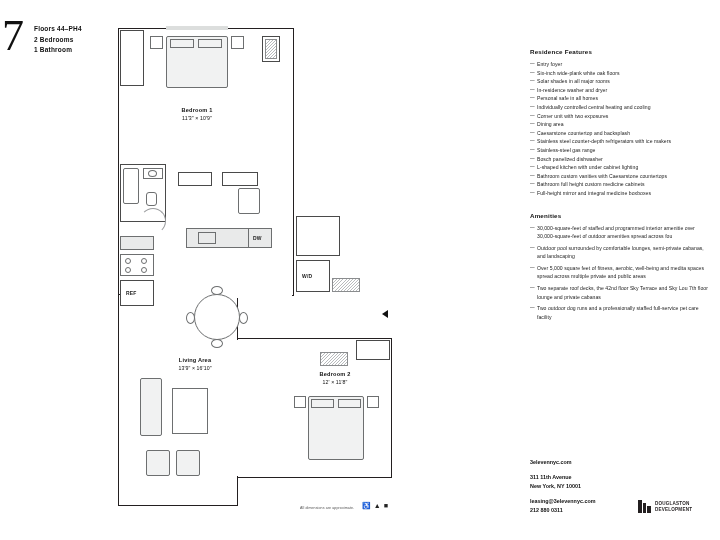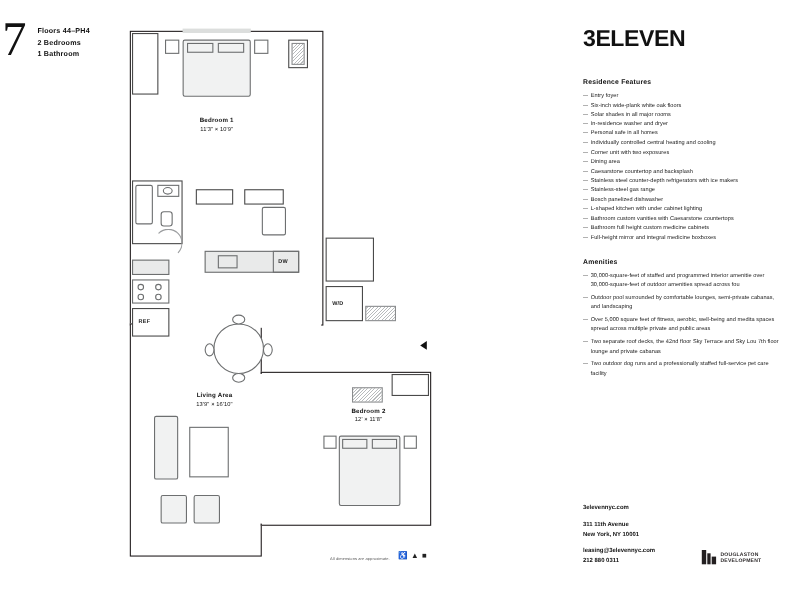--- a/index.html
+++ b/index.html
@@ -366,23 +366,20 @@
 
     <div class="plan-footnote" style="left:190px; top:484px;">All dimensions are approximate.</div>
     <div class="icon-row" style="left:252px; top:480px;">
       <span>♿</span>
       <span>▲</span>
       <span>■</span>
     </div>
   </div>
 
   <div class="right">
-    <div class="brand">
-      <span class="glyph">3ELEVEN</span>
-    </div>
 
     <div style="height:24px"></div>
 
     <div class="sect-title">Residence Features</div>
     <ul class="features">
       <li>Entry foyer</li>
       <li>Six-inch wide-plank white oak floors</li>
       <li>Solar shades in all major rooms</li>
       <li>In-residence washer and dryer</li>
       <li>Personal safe in all homes</li>

